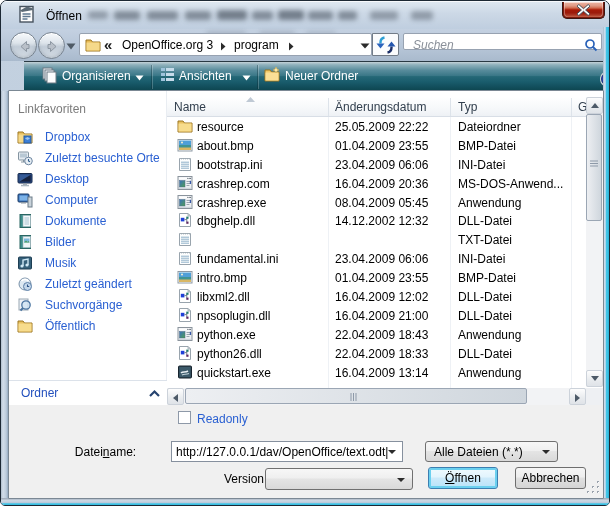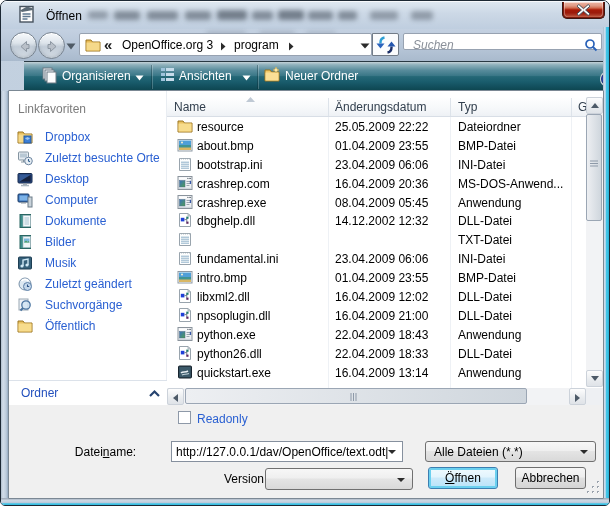--- a/index.html
+++ b/index.html
@@ -516,21 +516,21 @@
   </div>
 
   <div id="bottompane">
     <div class="abs" style="left:169px;top:6px;width:13px;height:13px;background:#fff;border:1px solid #8e99a8"></div>
     <span class="abs" style="left:188px;top:7px;color:#2a60d2">Readonly</span>
     <span class="lbl" style="left:19px;top:40px;width:155px;text-align:center">Datei<u>n</u>ame:</span>
     <div id="fninput">
       <span>http://127.0.0.1/dav/OpenOffice/text.odt|</span>
       <div class="arr" style="position:absolute;right:6px;top:8px;width:0;height:0;border-left:4px solid transparent;border-right:4px solid transparent;border-top:4px solid #2c2c2c"></div>
     </div>
-    <div class="combo" style="left:416px;top:36px;width:171px">
+    <div class="combo" style="left:416px;top:36px;width:133px">
       <span class="abs" style="left:8px;top:3px">Alle Dateien (*.*)</span>
       <div class="arr"></div>
     </div>
     <span class="lbl" style="left:215px;top:67px">Version</span>
     <div class="combo" style="left:256px;top:63px;width:148px;height:22px">
         <div class="arr" style="top:9px"></div>
       </div>
     <div class="btn" id="btnopen" style="left:419px;top:62px;width:70px"><u>Ö</u>ffnen</div>
     <div class="btn" style="left:506px;top:62px">Abbrechen</div>
     <svg class="abs" style="left:578px;top:76px" width="14" height="14" viewBox="0 0 14 14">

